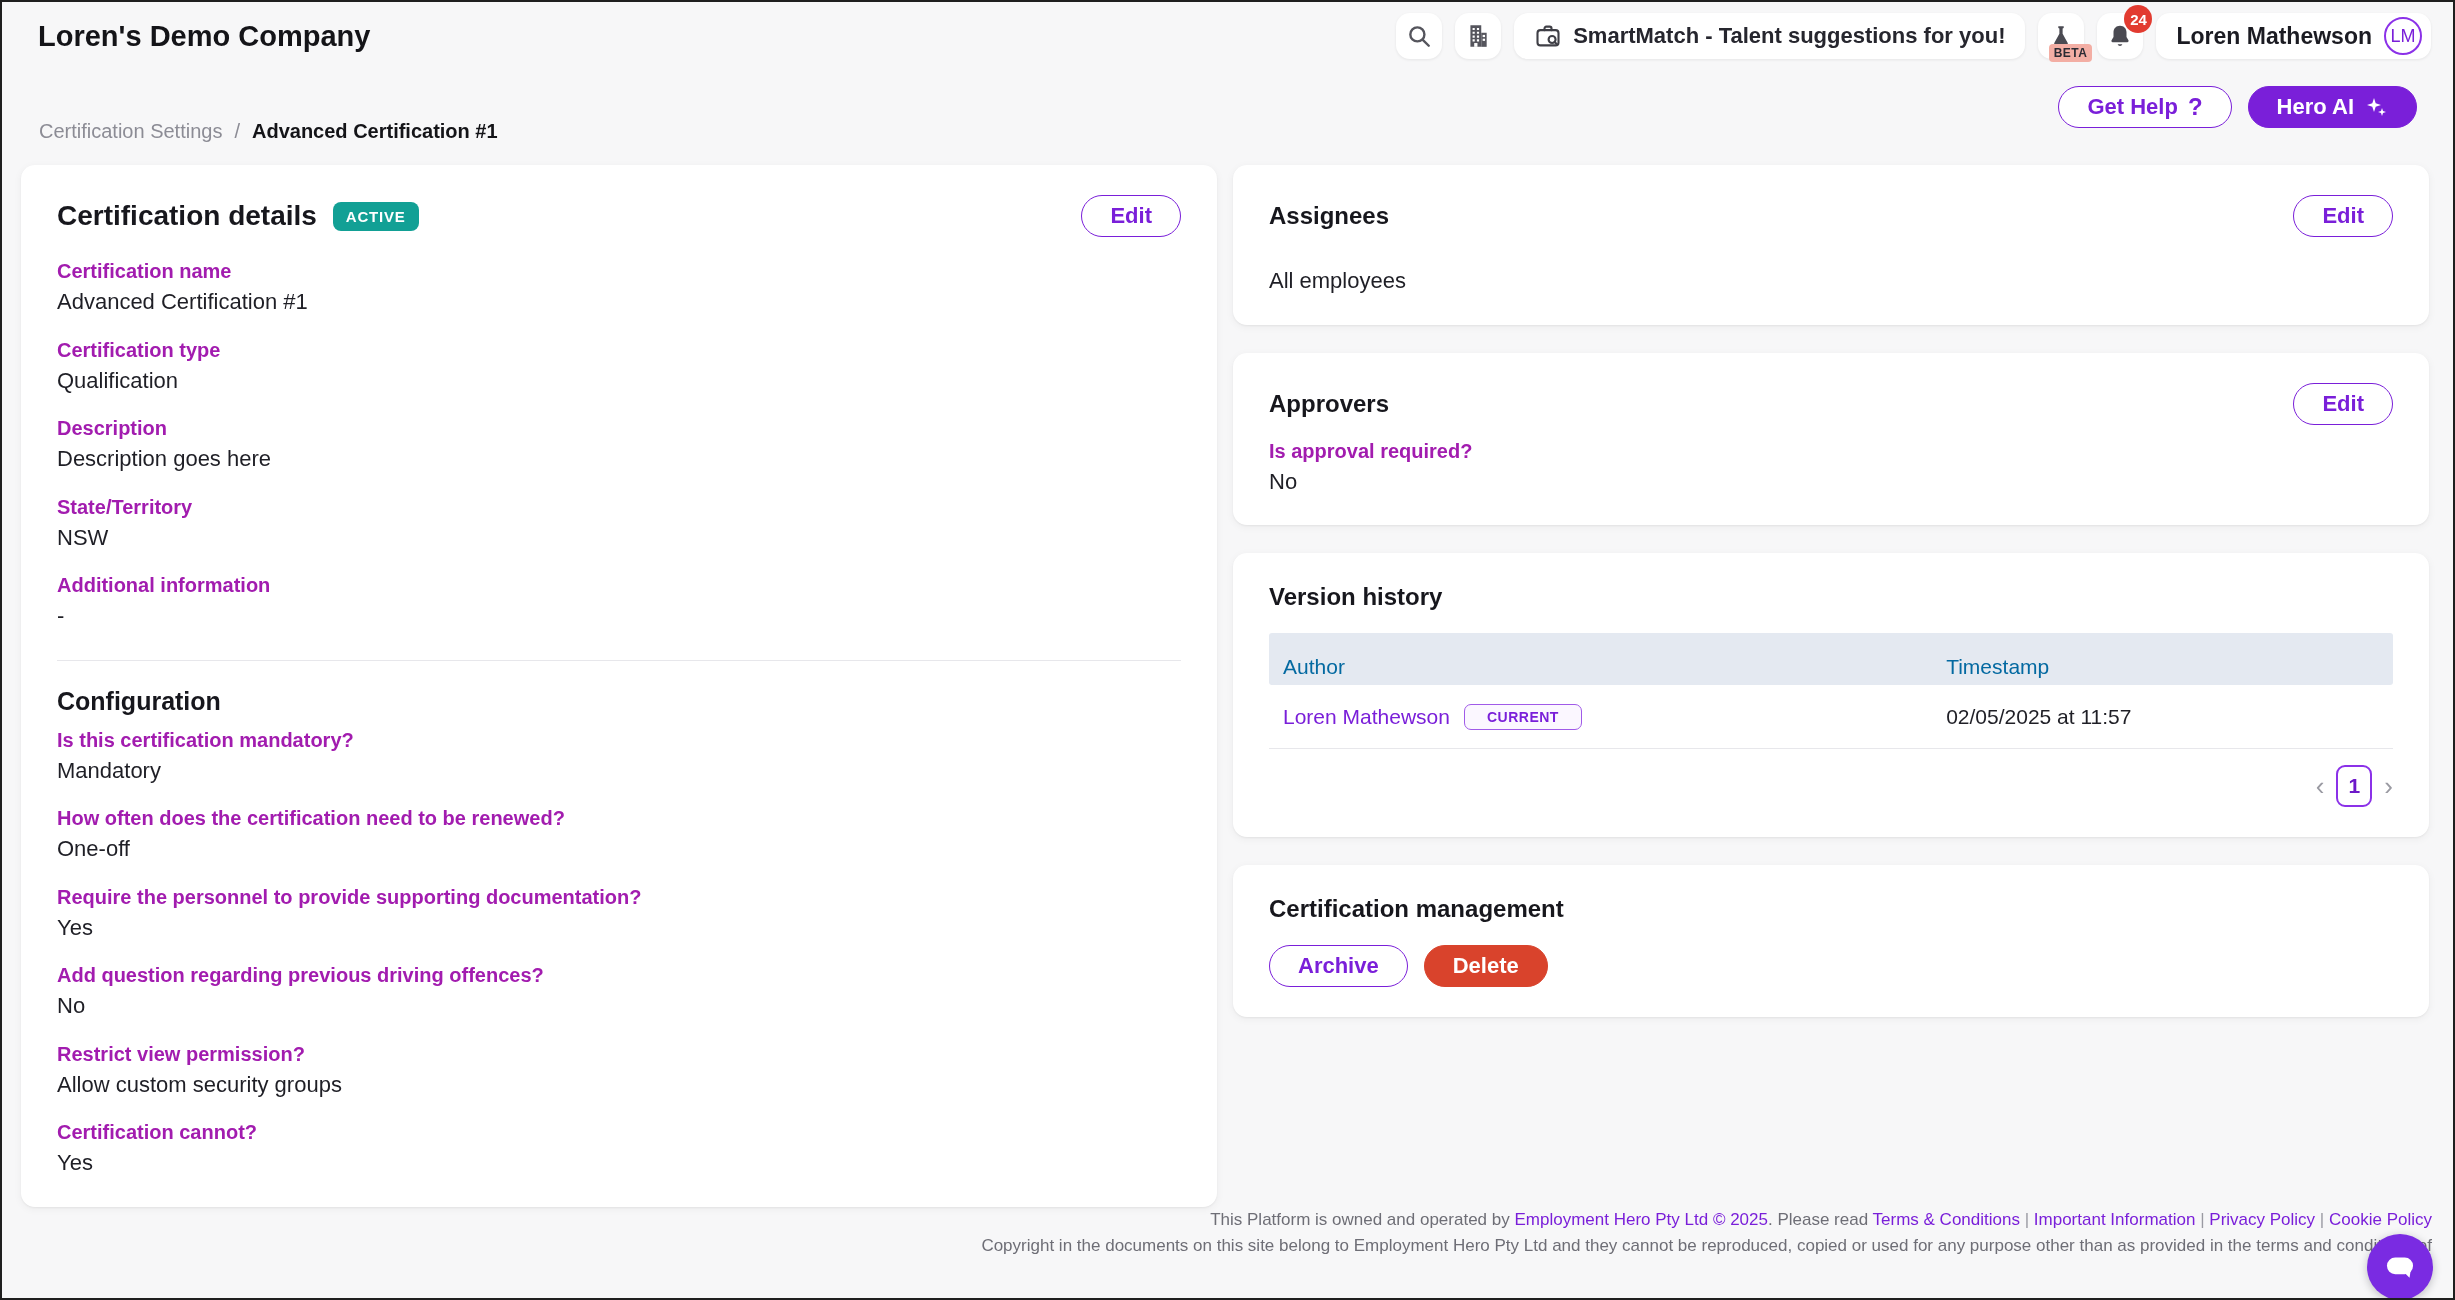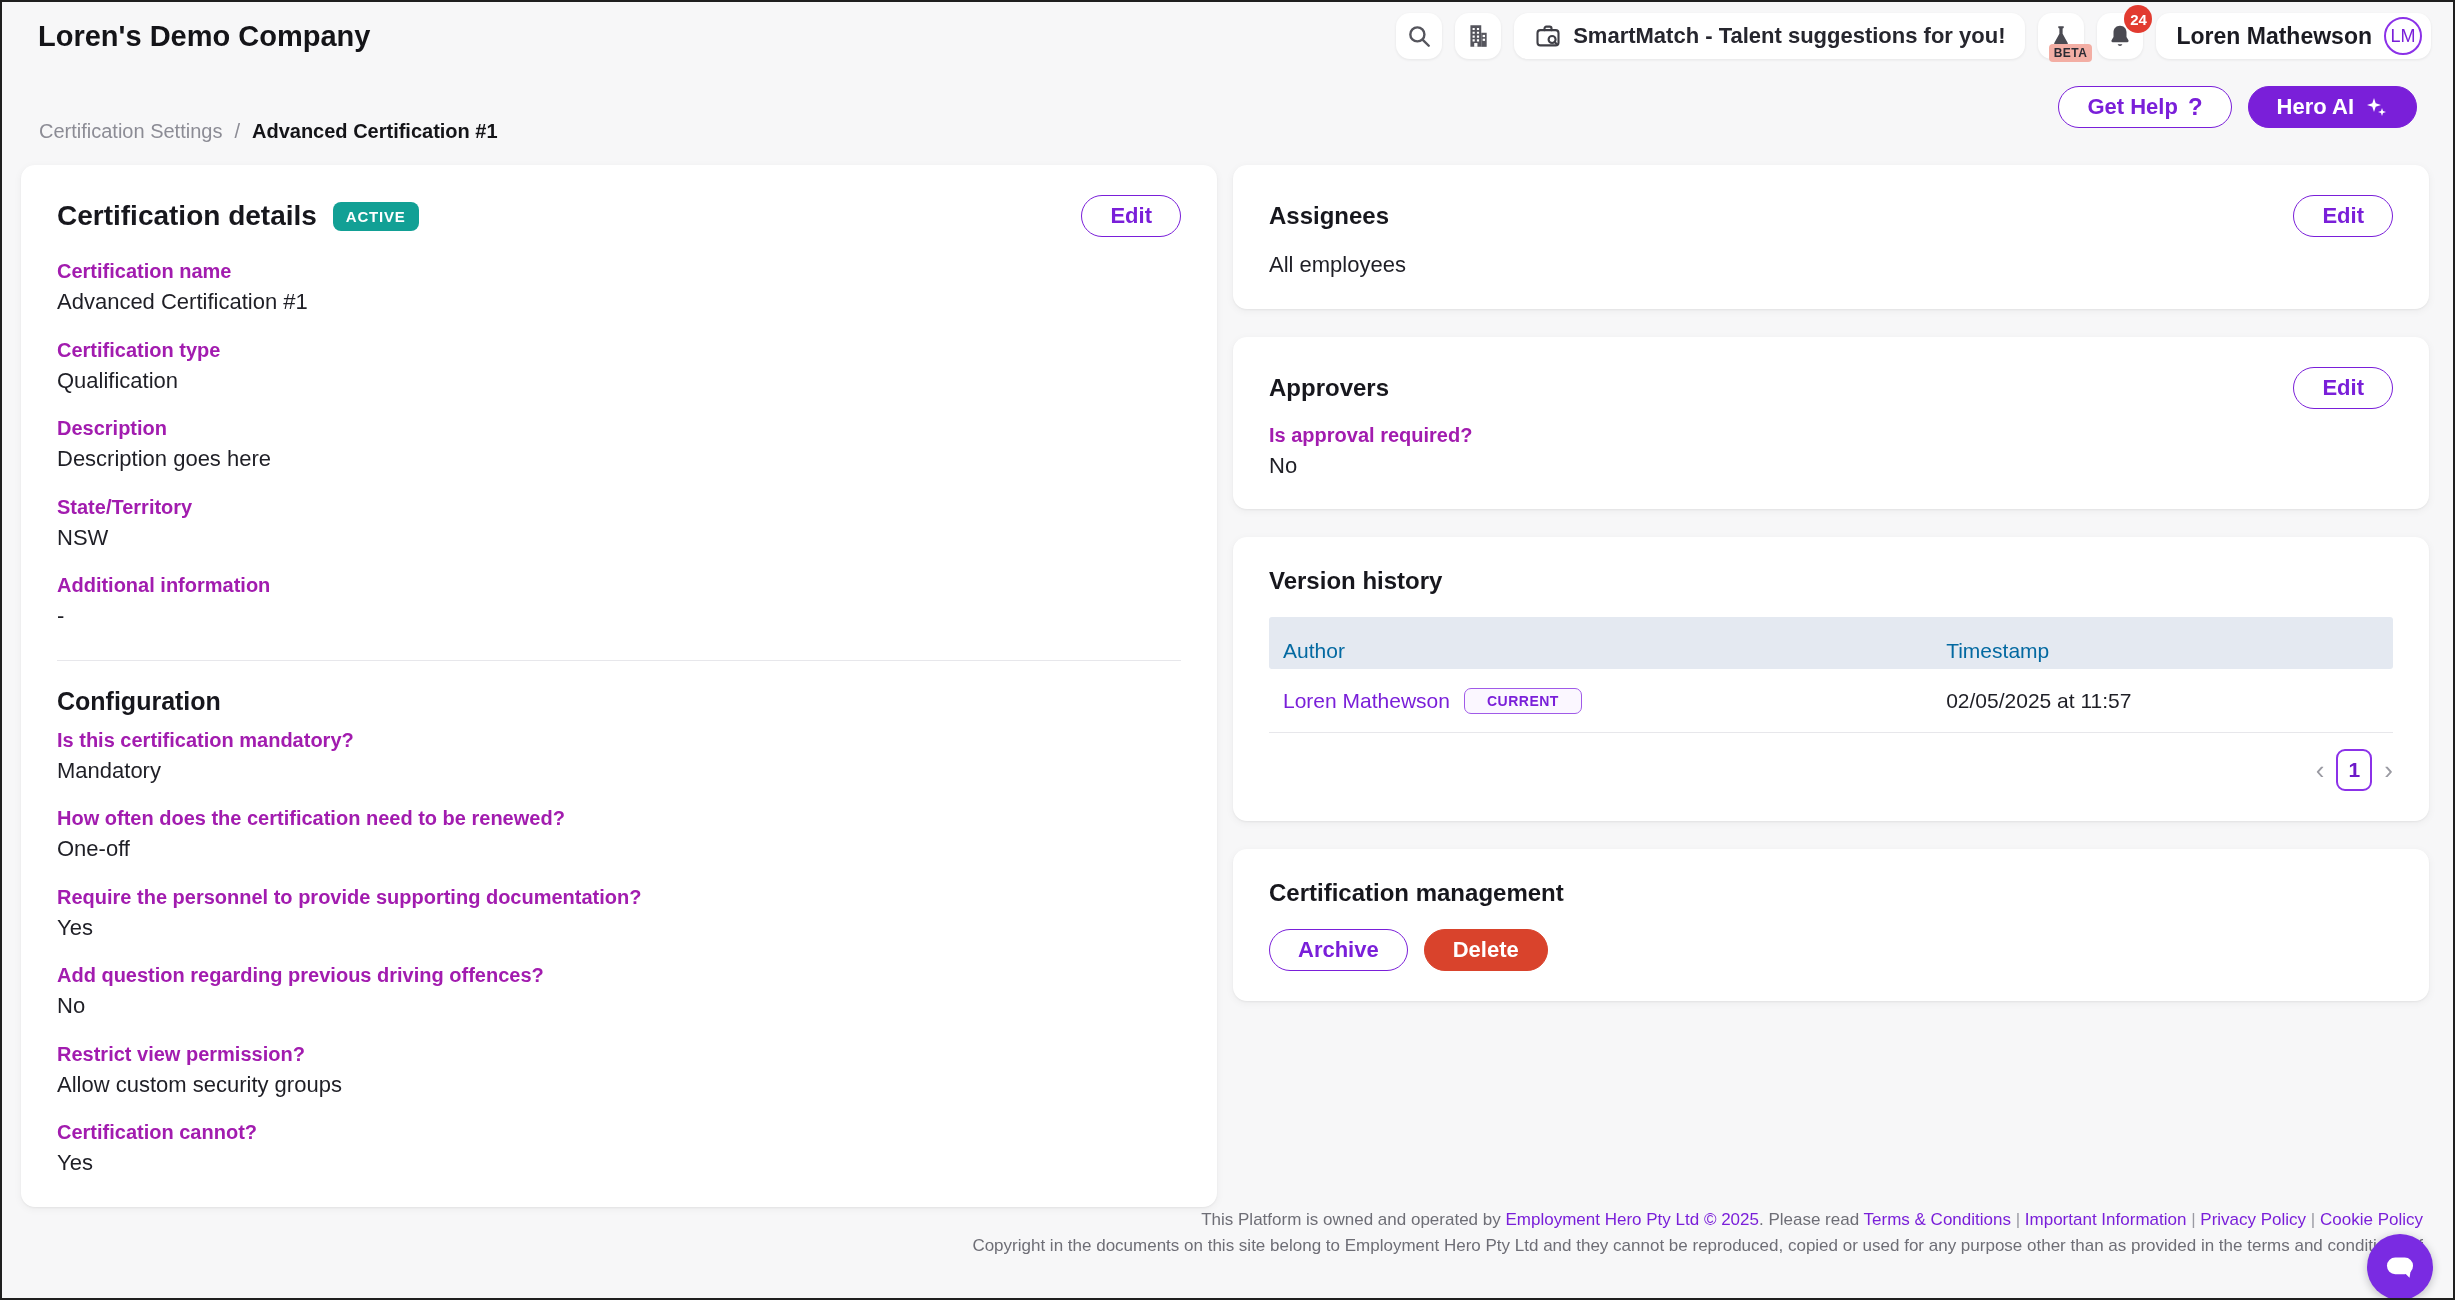--- a/index.html
+++ b/index.html
@@ -70,21 +70,21 @@
                    letter-spacing:.5px; padding:4px 22px; border-radius:7px; }
   .timestamp { font-size:21px; color:#1f1f26; }
   .pagination { display:flex; justify-content:flex-end; align-items:center; gap:12px; margin-top:16px; }
   .page-chevron { color:#9a9aa2; font-size:26px; line-height:1; background:none; border:none; cursor:pointer; font-family:inherit; }
   .page-num { width:36px; height:42px; border:2px solid #8b31e8; border-radius:9px; color:#6d18c9; font-size:21px;
               font-weight:600; background:#fff; display:flex; align-items:center; justify-content:center; cursor:pointer; }
 
   .mgmt-buttons { display:flex; gap:16px; margin-top:22px; }
 
   
-  .footer { position:absolute; top:1205px; right:30px; text-align:right; font-size:17px; color:#6e6e76; line-height:1.55; width:1700px; }
+  .footer { position:absolute; top:1205px; right:21px; text-align:right; font-size:17px; color:#6e6e76; line-height:1.55; width:1700px; }
   .footer a { color:#7a1fd9; text-decoration:none; cursor:pointer; }
   .footer .sep { color:#9a9aa2; }
 
   .chat-fab { position:absolute; left:2365px; top:1232px; width:66px; height:66px; border-radius:50%;
               background:#7a2be2; border:none; cursor:pointer; display:flex; align-items:center; justify-content:center;
               box-shadow:0 2px 8px rgba(20,20,30,.25); }
 
   .icon { display:inline-flex; align-items:center; justify-content:center; }
   svg { display:block; }
 </style>
@@ -236,21 +236,21 @@
       </div>
     </div>
 
     <div class="col">
 
       <div class="card">
         <div class="card-head">
           <h3 class="card-title-sm">Assignees</h3>
           <button class="btn btn-outline btn-sm">Edit</button>
         </div>
-        <div class="field-value" style="margin-top:14px;">All employees</div>
+        <div class="field-value" style="margin-top:30px;">All employees</div>
       </div>
 
       <div class="card">
         <div class="card-head">
           <h3 class="card-title-sm">Approvers</h3>
           <button class="btn btn-outline btn-sm">Edit</button>
         </div>
         <div class="field" style="margin-top:14px;">
           <div class="field-label">Is approval required?</div>
           <div class="field-value">No</div>

